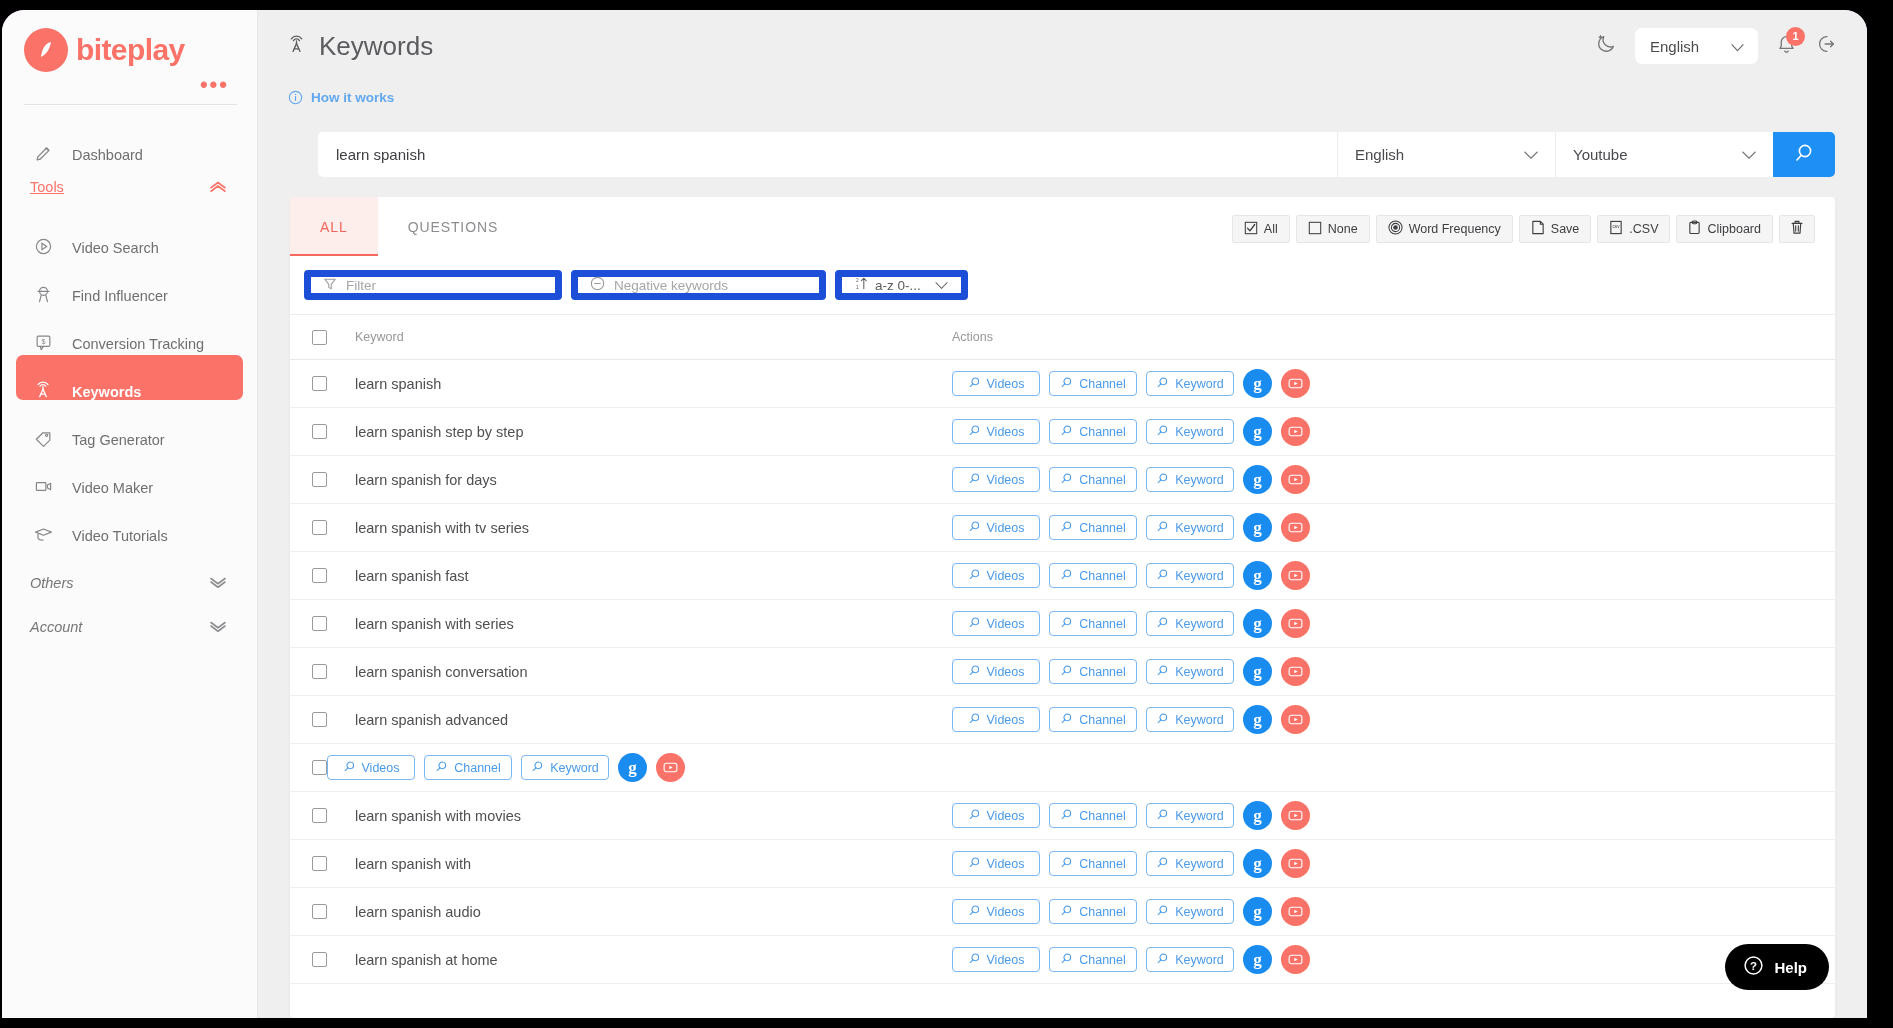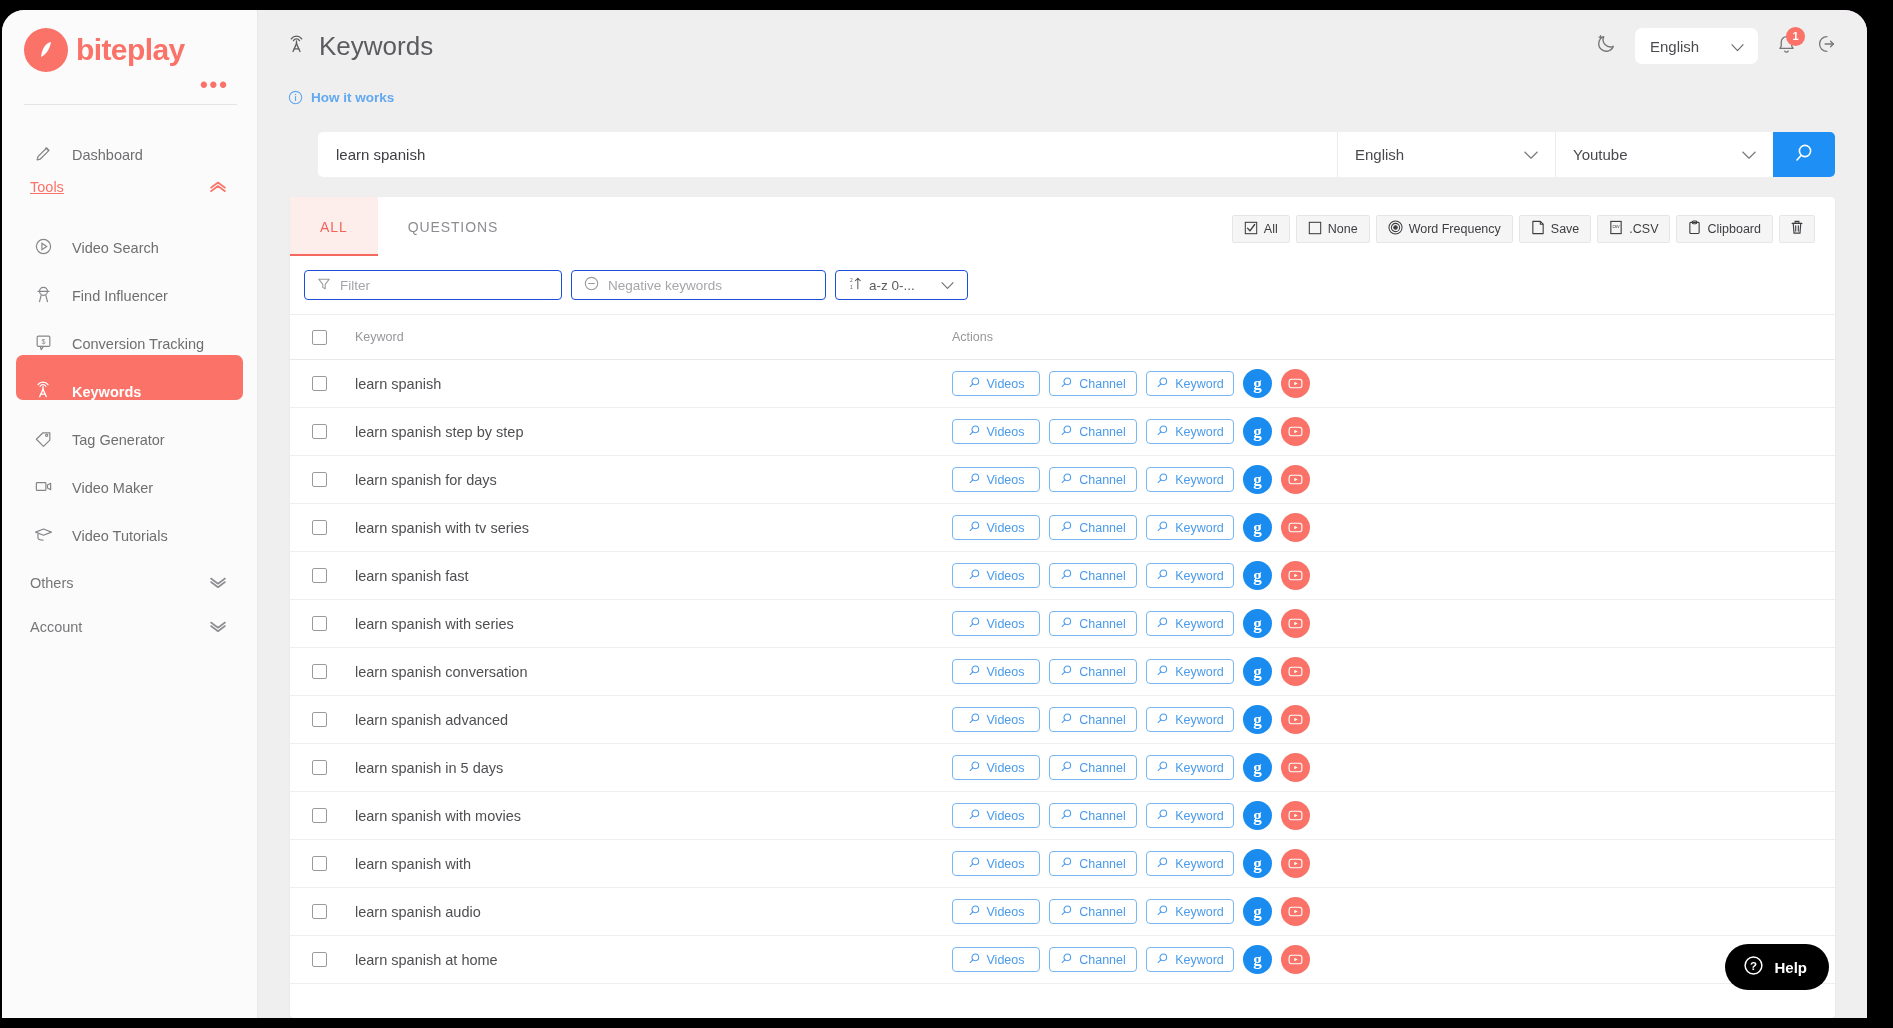--- a/index.html
+++ b/index.html
@@ -55,21 +55,21 @@
   .nav-item.active { background: #fa7268; color: #fff; font-weight: bold; }
   .nav-item.active svg { stroke: #fff; fill: none; }
   .nav-item svg { stroke: #86868a; fill: none; }
 
   .nav-section {
     display: flex; align-items: center; justify-content: space-between;
     height: 42px; margin: 2px 22px 2px 16px; padding: 0 6px 0 12px;
     font-size: 14.5px; cursor: pointer;
   }
   .nav-section.tools { color: #fa7268; text-decoration: underline; }
-  .nav-section.muted { color: #77777a; }
+  .nav-section.muted { color: #77777a; font-style: italic; }
 
   
   .main { flex: 1; display: flex; flex-direction: column; min-width: 0; background:#efefef; }
 
   .topbar {
     height: 72px; display: flex; align-items: center;
     padding: 0 30px 0 28px; flex-shrink: 0;
   }
   .page-title {
     display: flex; align-items: center; gap: 12px;
@@ -131,21 +131,21 @@
   .toolbtns { margin-left:auto; display:flex; gap:6px; padding-top: 18px; }
   .tbtn {
     height: 28px; background:#f5f5f5; border:1px solid #e6e6e6;
     display:flex; align-items:center; gap:6px;
     padding: 0 11px; font-size: 12.5px; color:#3e3e42; cursor:pointer;
     border-radius:2px;
   }
 
   .filters { display:flex; gap:9px; padding: 14px 0 14px 14px; }
   .fbox {
-    height: 30px; border:1px solid #1d4ed8; border-radius:4px;
+    height: 30px; border:7px solid #1d4ed8; border-radius:4px;
     display:flex; align-items:center; gap:9px;
     padding: 0 12px; font-size:13.5px; color:#96969a; background:#fff;
   }
   .fbox.filter { width: 258px; }
   .fbox.neg { width: 255px; }
   .fbox.sort { width: 133px; justify-content:space-between; color:#5c5c60; cursor:pointer; }
   .fbox input {
     border:none; outline:none; font-size:13.5px; color:#4a4a4e;
     font-family:"Liberation Sans", sans-serif; width:100%; background:transparent;
   }
@@ -818,21 +818,20 @@
               <span class="circ yt">
                 <svg width="17" height="17" viewBox="0 0 20 20" fill="none" stroke="#fff" stroke-width="1.3" stroke-linejoin="round">
                   <rect x="2.5" y="5" width="15" height="10" rx="2.6"></rect>
                   <path d="M8.6 7.8l4 2.2-4 2.2z" fill="#fff" stroke="none"></path>
                 </svg>
               </span>
             </span>
           </div>
           <div class="row">
             <span class="cb"></span>
-            <span class="kw">learn spanish in 5 days</span>
             <span class="acts">
               <div class="abtn">
                 <span><svg width="13" height="13" viewBox="0 0 16 16" fill="none" stroke="#4a9bea" stroke-width="1.3" stroke-linecap="round">
                     <circle cx="9" cy="6.6" r="4.1"></circle>
                     <path d="M6 9.6L2.6 13"></path>
                   </svg></span>
                 <span>Videos</span>
               </div>
               <div class="abtn">
                 <span><svg width="13" height="13" viewBox="0 0 16 16" fill="none" stroke="#4a9bea" stroke-width="1.3" stroke-linecap="round">

